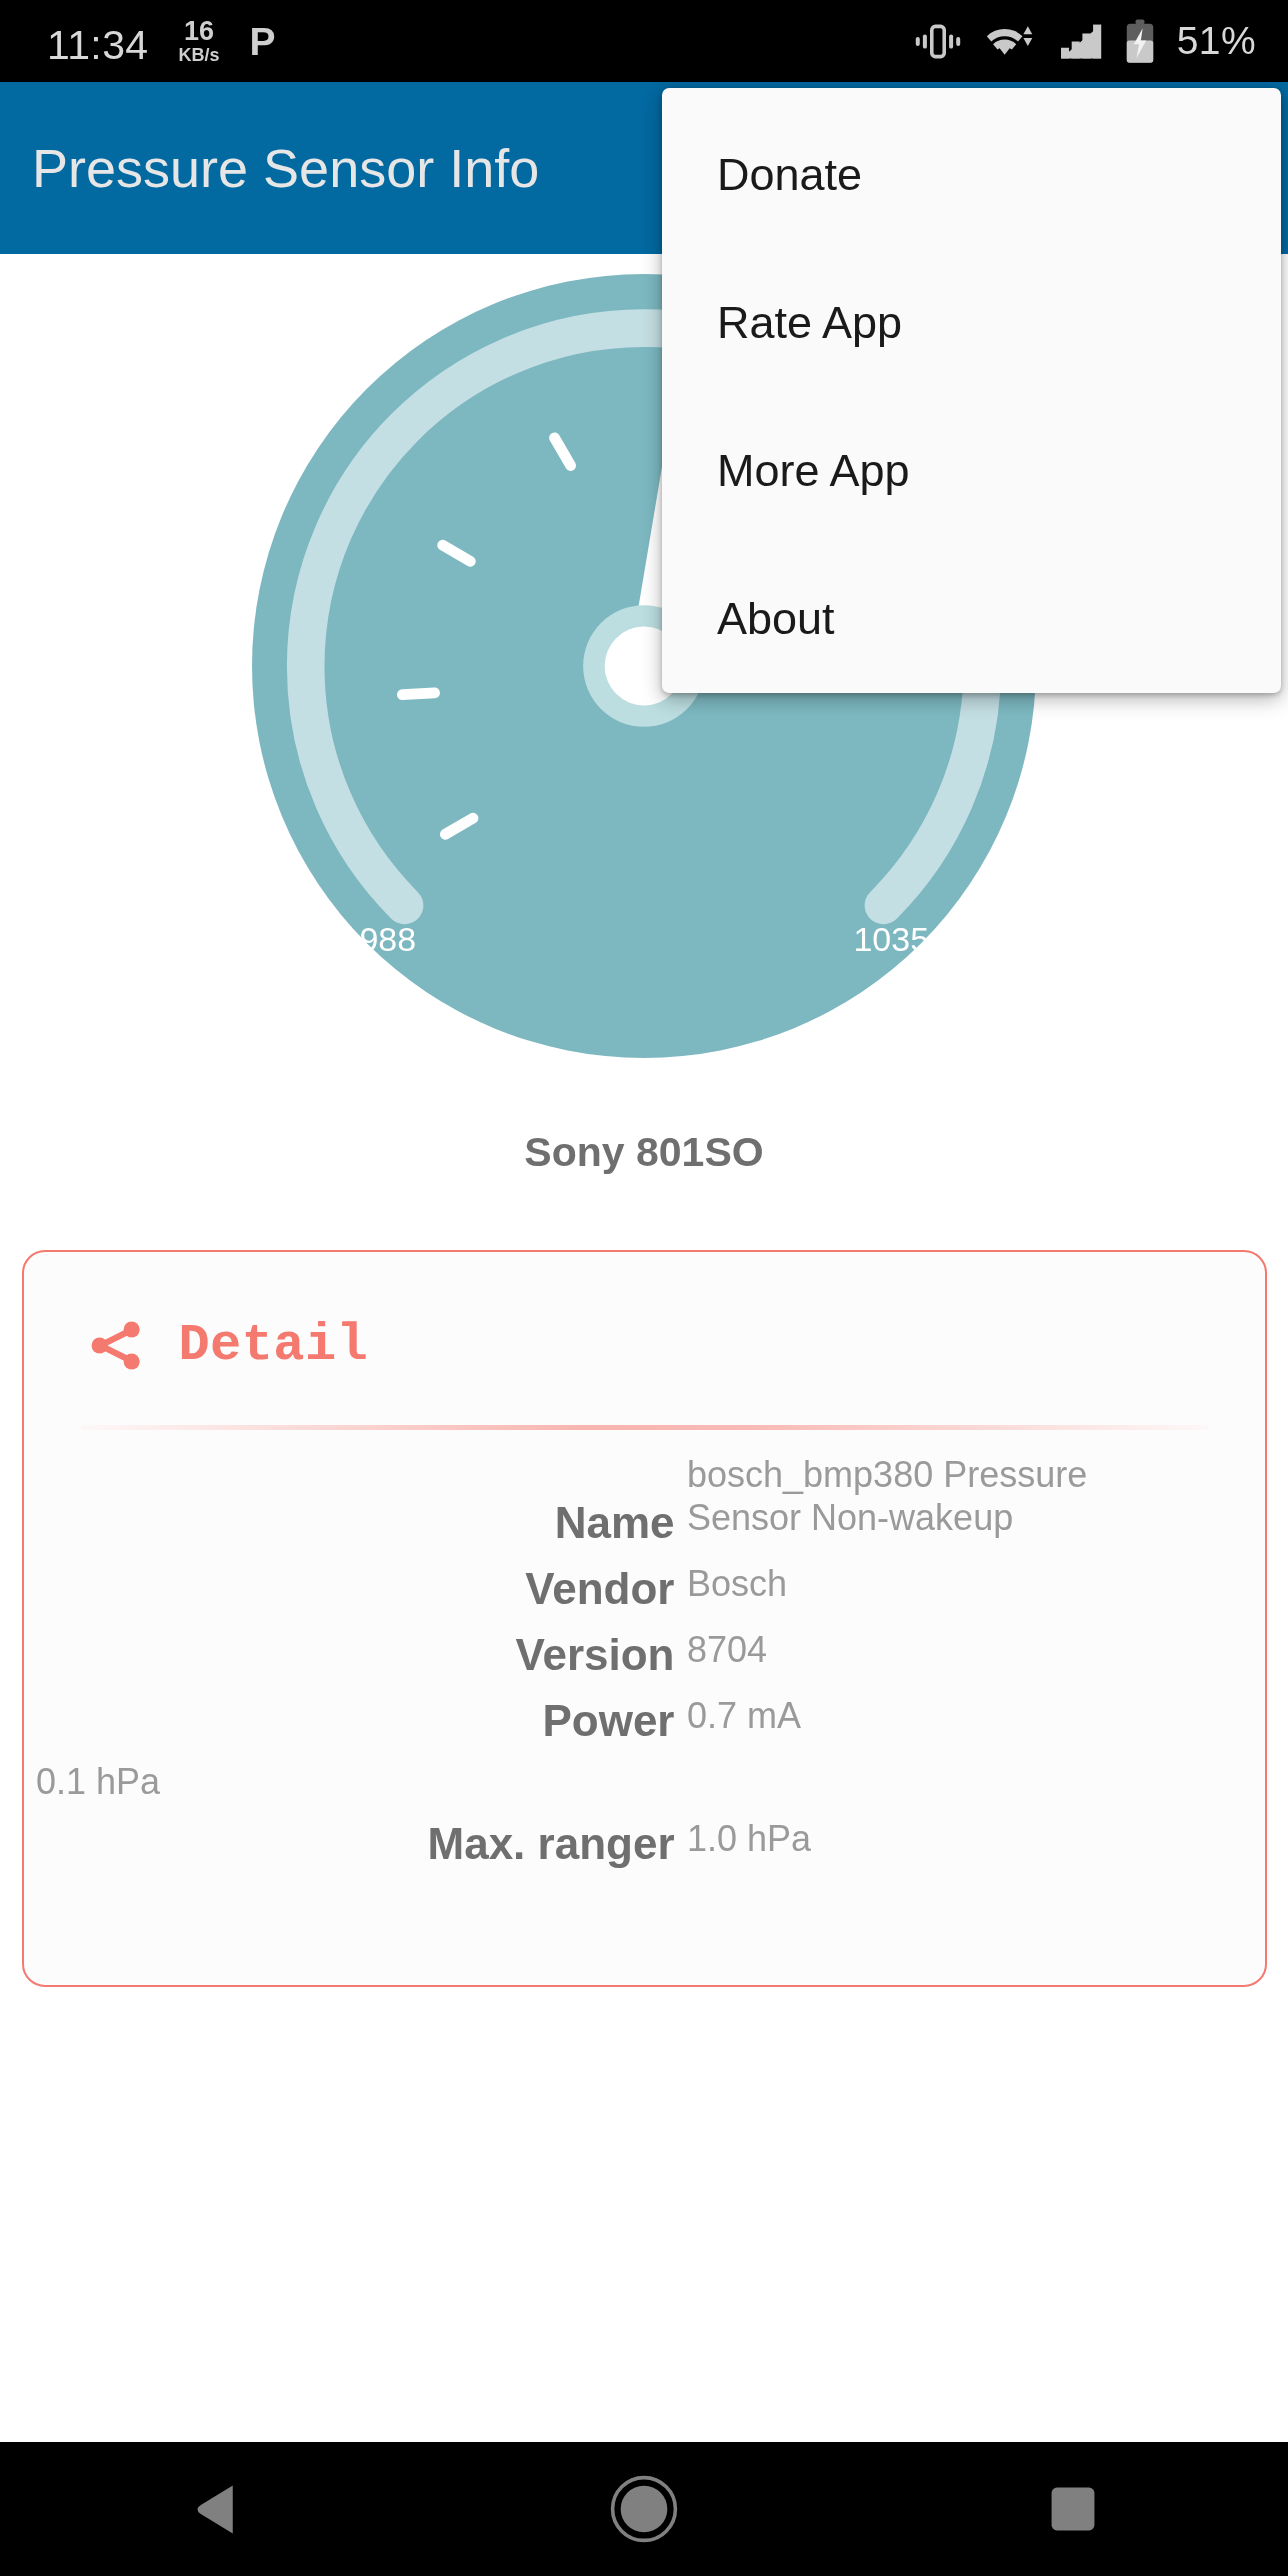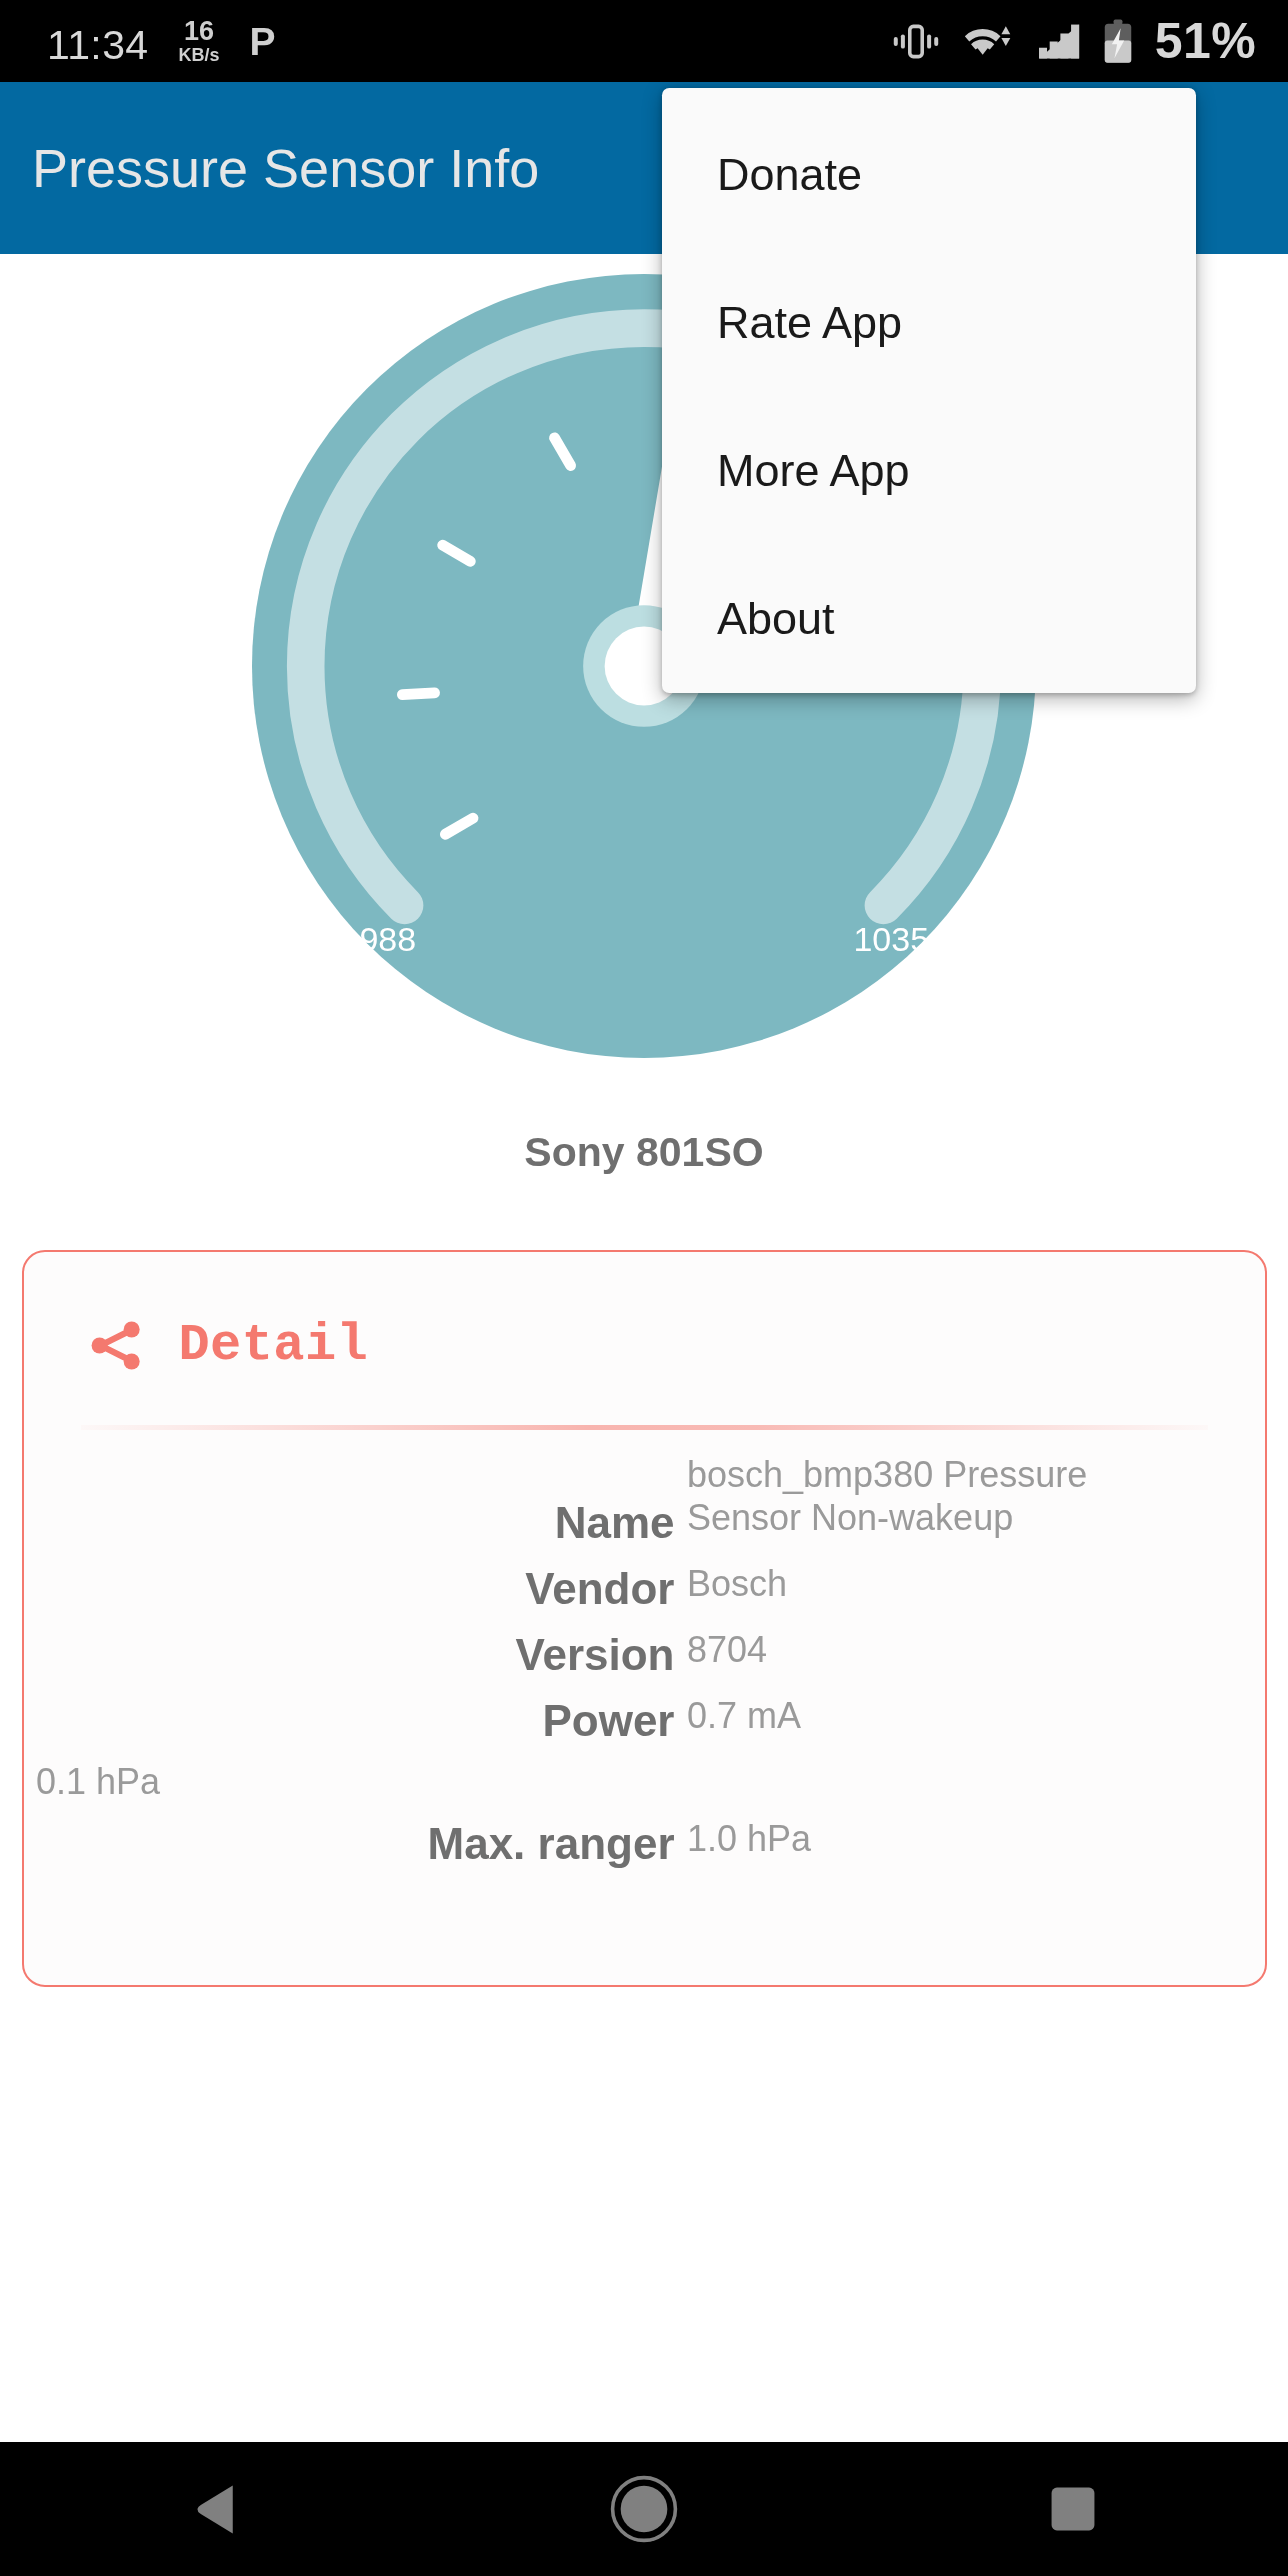--- a/index.html
+++ b/index.html
@@ -18,21 +18,21 @@
     display:flex; align-items:center;
   }
   #status-left{ display:flex; align-items:center; padding-left:47px; gap:30px; }
   #clock{ font-size:41px; letter-spacing:0.4px; color:#d8d8d8;margin-top:8px; }
   #netspeed{ display:flex; flex-direction:column; align-items:center; line-height:1; color:#cfcfcf; }
   #netspeed .n{ font-size:27px; font-weight:700; }
   #netspeed .u{ font-size:18px; font-weight:700; margin-top:1.8px; }
   #pIcon{ font-size:39px; font-weight:700; color:#cfcfcf; line-height:1; }
   #status-right{ margin-left:auto; display:flex; align-items:center; gap:21.5px; padding-right:32px; }
   .sb-ico{ display:block; }
-  #battery-pct{ font-size:50px; color:#d8d8d8; letter-spacing:0.4px;font-weight:bold; }
+  #battery-pct{ font-size:39px; color:#d8d8d8; letter-spacing:0.4px; }
 
   
   #app-bar{
     position:absolute; left:0; top:82px; width:1288px; height:172px;
     background:#0369a1;
     display:flex; align-items:center;
   }
   #app-title{
     color:#e6e6e6; font-size:54px; padding-left:32px; white-space:nowrap;
   }
@@ -82,21 +82,21 @@
     font-size:44px; font-weight:700; color:#6f6f6f; line-height:1.22;
   }
   .detail-value{
     margin-left:12.5px; max-width:501px;
     font-size:36px; color:#9a9a9a; line-height:1.22;
   }
   .detail-row.first .detail-label{ padding-top:43px; }
 
   
   #overflow-menu{
-    position:absolute; left:662px; top:88px; width:534px; height:605px;
+    position:absolute; left:662px; top:88px; width:619px; height:605px;
     background:#fafafa; border-radius:7.2px;
     box-shadow:0 5.4px 19.7px rgba(0,0,0,0.30), 0 1.8px 5.4px rgba(0,0,0,0.22);
     z-index:50;
     padding-top:12.5px;
   }
   .menu-item{
     height:148px; display:flex; align-items:center;
     padding-left:55px; font-size:45px; color:#1a1a1a;
   }
 

